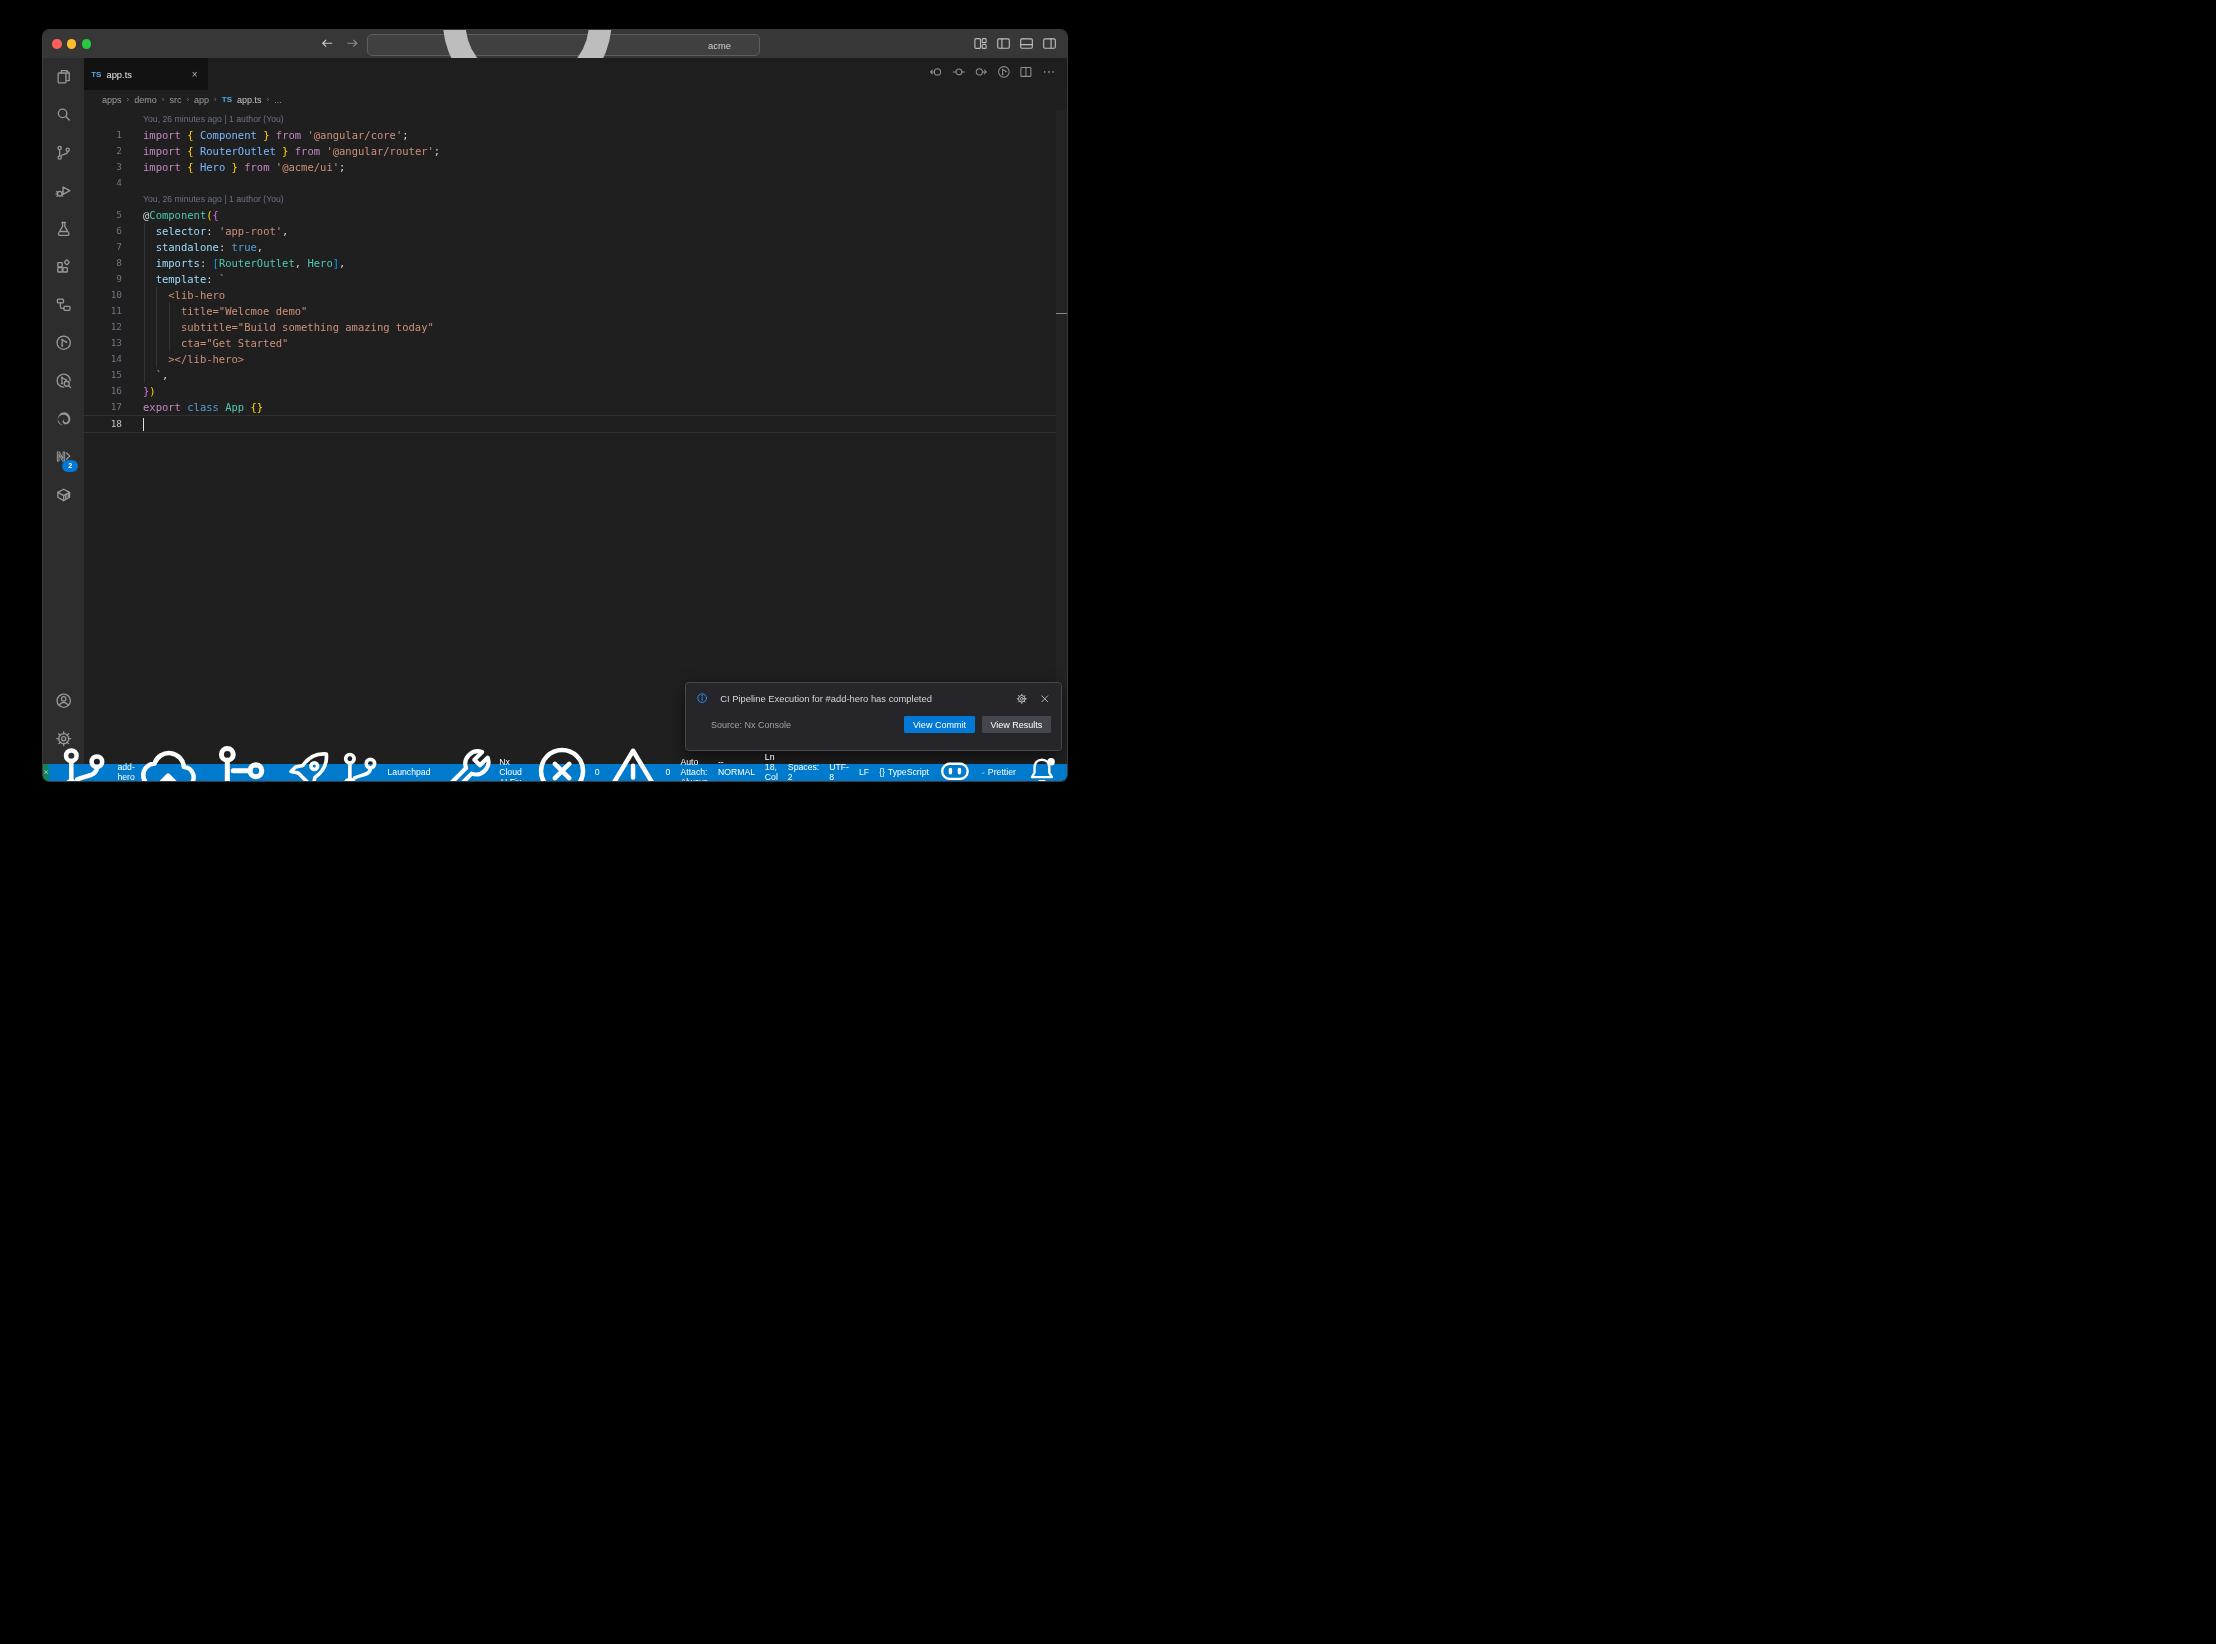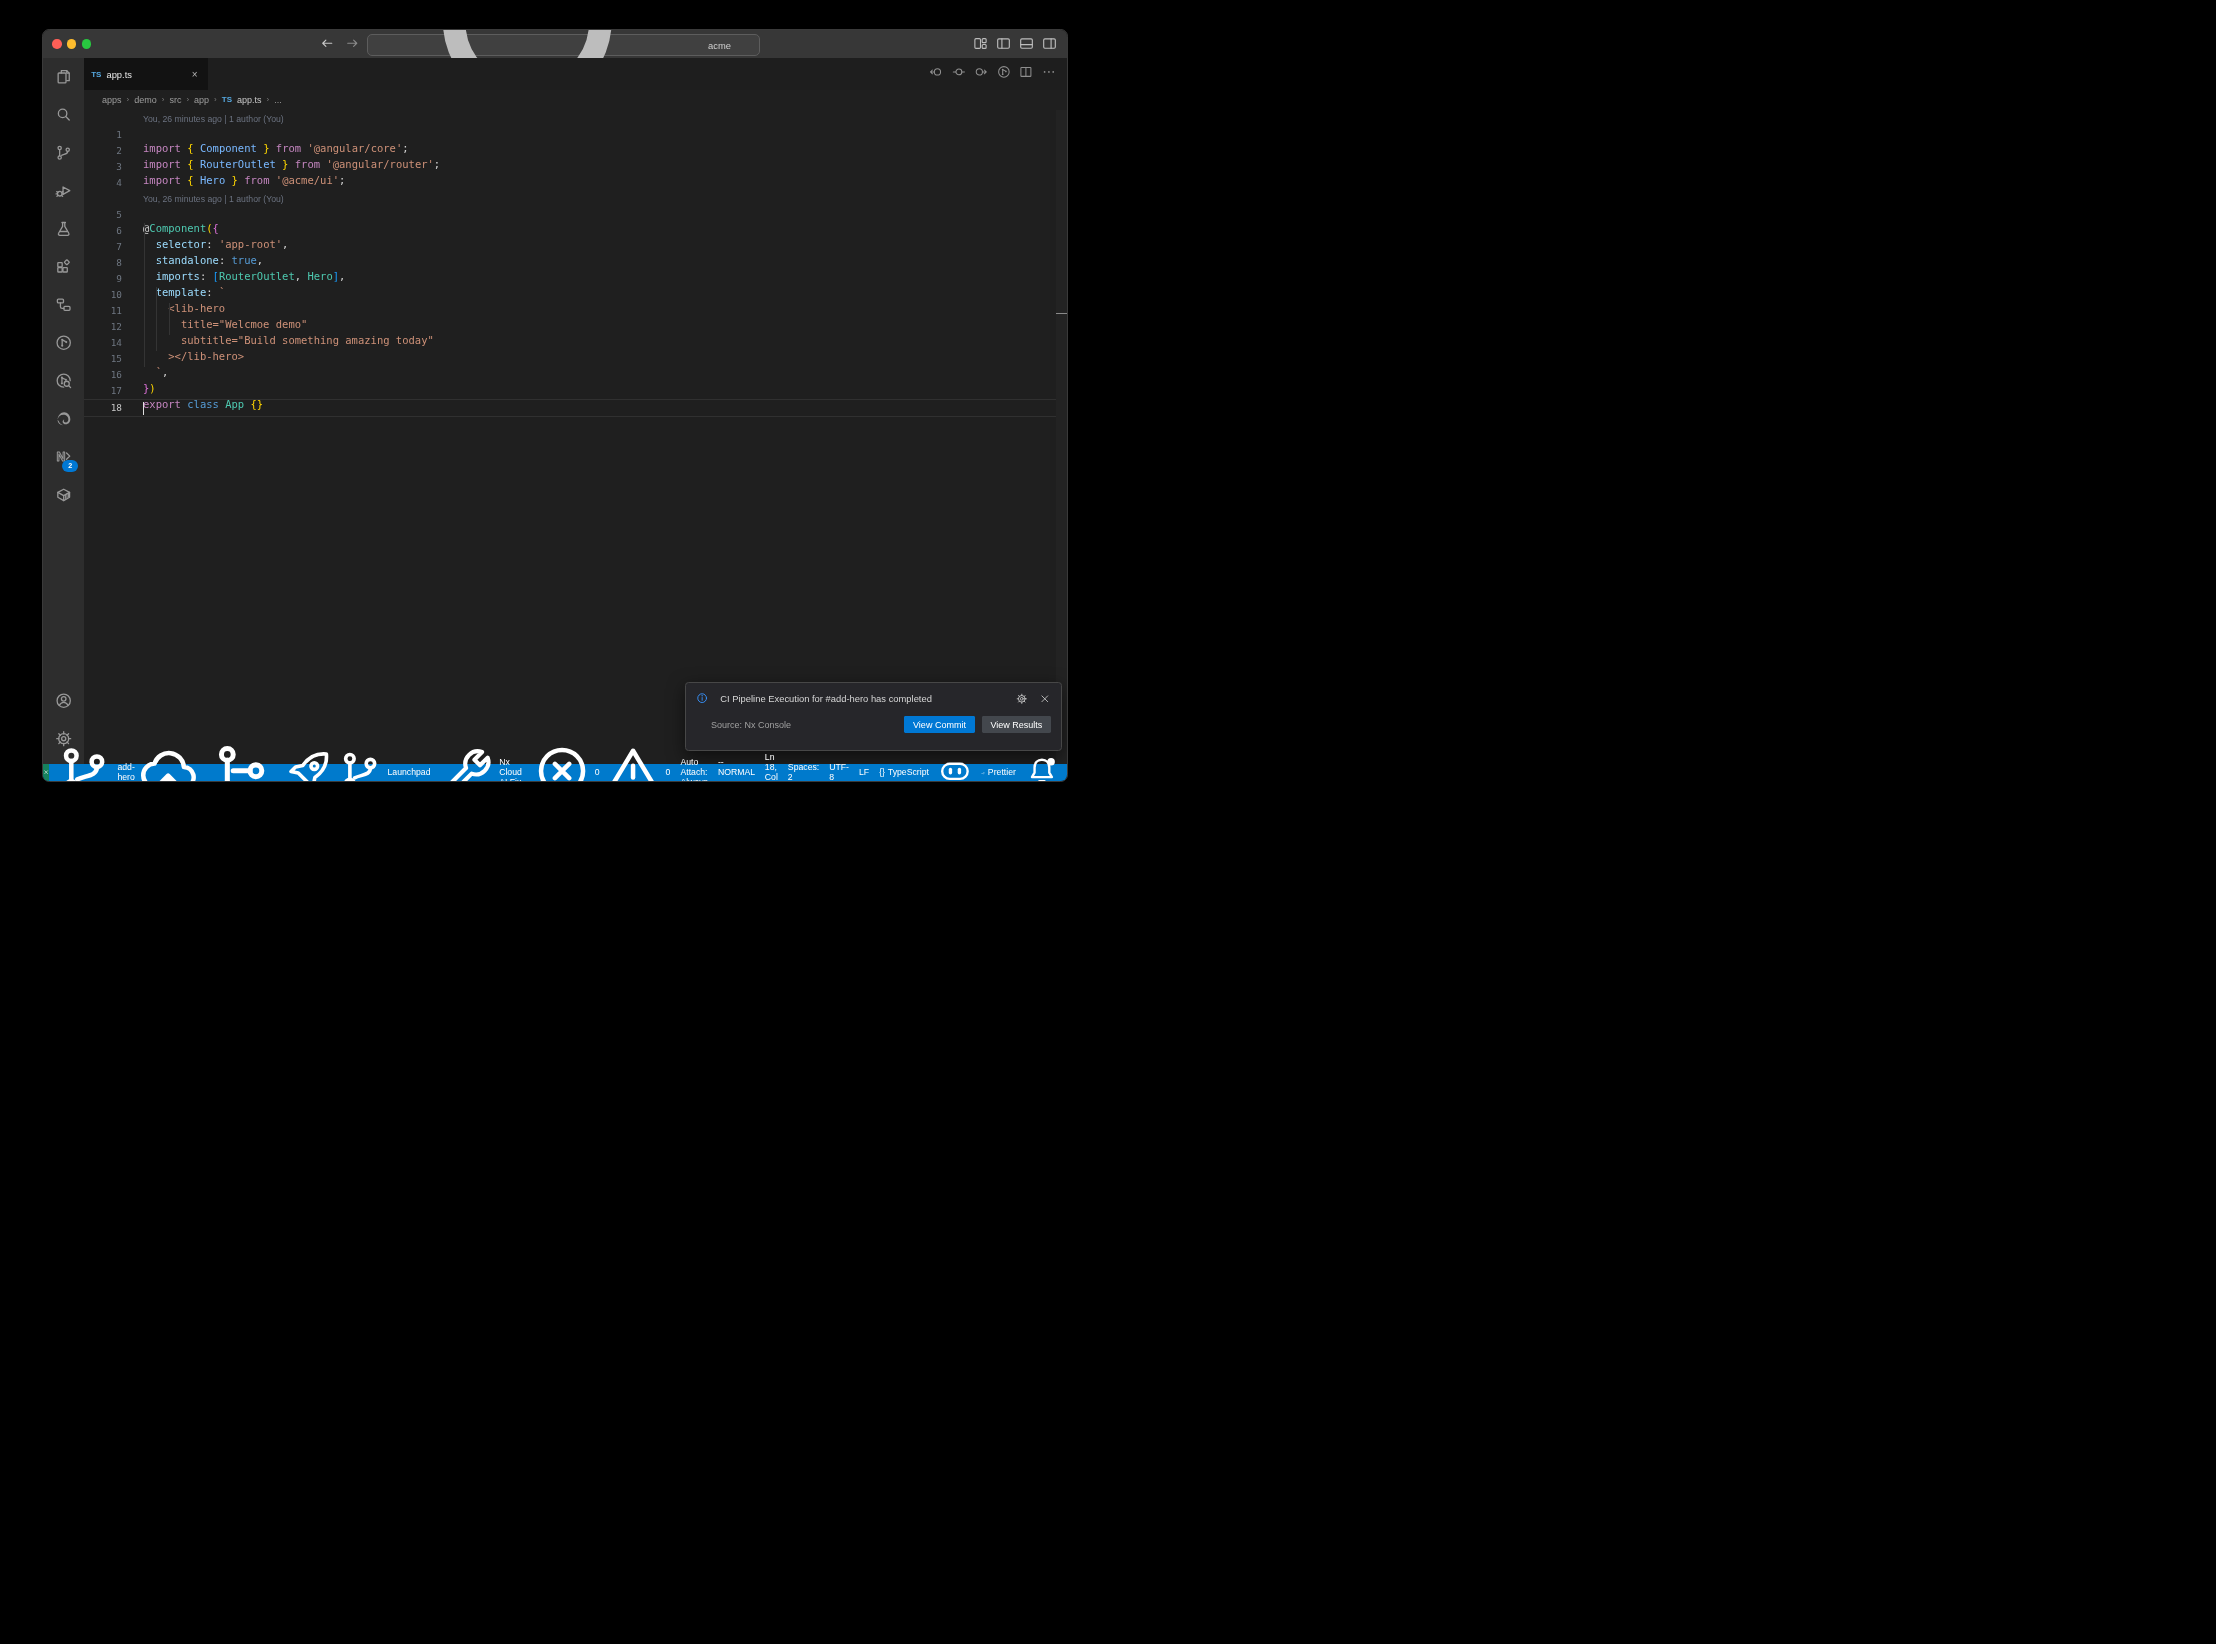--- a/index.html
+++ b/index.html
@@ -43,21 +43,21 @@
   #breadcrumbs{position:absolute;left:41px;top:60px;right:0;height:19.5px;background:#1f1f1f;display:flex;
     align-items:center;padding-left:18px;font-size:9px;color:#9d9d9d;gap:5px;}
   .bc-sep{color:#7a7a7a;font-size:8px;}
   
   #editor{position:absolute;left:41px;top:80px;right:0;bottom:17.4px;background:#1f1f1f;overflow:hidden;}
   #code-rows{position:absolute;left:0;top:1.4px;right:0;}
   .row{position:relative;height:16px;line-height:16px;white-space:pre;}
   .row .ln{position:absolute;left:0;top:0;width:38px;text-align:right;color:#6e7681;
     font-family:"DejaVu Sans Mono",monospace;font-size:9.4px;}
   .row.cur .ln{color:#c6c6c6;}
-  .row .code{position:absolute;left:59px;top:13px;font-family:"DejaVu Sans Mono",monospace;font-size:10.5px;}
+  .row .code{position:absolute;left:59px;top:0;font-family:"DejaVu Sans Mono",monospace;font-size:10.5px;}
   .row.blame{color:#6b7280;font-size:8.7px;padding-left:59px;font-family:"Liberation Sans",sans-serif;}
   .row.cur{border-top:0.7px solid rgba(255,255,255,.08);border-bottom:0.7px solid rgba(255,255,255,.08);padding-left:36px;}
   .guide{position:absolute;top:0;bottom:0;width:0.7px;background:#343434;}
   #cursor{position:absolute;width:1.4px;height:13px;background:#e0e0e0;}
   .kw{color:#C586C0}.ty{color:#4EC9B0}.id{color:#79B8FF}.pr{color:#9CDCFE}.st{color:#CE9178}
   .pu{color:#D4D4D4}.b1{color:#FFD700}.b2{color:#DA70D6}.b3{color:#179FFF}.ct{color:#569CD6}.cl{color:#569CD6}
   #scroll-deco{position:absolute;right:0;top:0;bottom:0;width:11px;background:#232323;}
   #scroll-marker{position:absolute;right:0;width:11px;height:1.4px;background:#8a8a8a;top:203px;}
   
   #statusbar{position:absolute;left:0;right:0;bottom:0;height:17.4px;background:var(--status-bg,#007ACC);
@@ -311,20 +311,21 @@
         <div class="row"><span class="ln">4</span><span class="code"></span></div>
         <div class="row blame">You, 26 minutes ago | 1 author (You)</div>
         <div class="row"><span class="ln">5</span><span class="code"><span class="pu">@</span><span class="ty">Component</span><span class="b1">(</span><span class="b2">{</span></span></div>
         <div class="row"><span class="ln">6</span><div class="guide" style="left: 60px;"></div><span class="code"><span class="pu">  </span><span class="pr">selector</span><span class="pu">: </span><span class="st">'app-root'</span><span class="pu">,</span></span></div>
         <div class="row"><span class="ln">7</span><div class="guide" style="left: 60px;"></div><span class="code"><span class="pu">  </span><span class="pr">standalone</span><span class="pu">: </span><span class="ct">true</span><span class="pu">,</span></span></div>
         <div class="row"><span class="ln">8</span><div class="guide" style="left: 60px;"></div><span class="code"><span class="pu">  </span><span class="pr">imports</span><span class="pu">: </span><span class="b3">[</span><span class="ty">RouterOutlet</span><span class="pu">, </span><span class="ty">Hero</span><span class="b3">]</span><span class="pu">,</span></span></div>
         <div class="row"><span class="ln">9</span><div class="guide" style="left: 60px;"></div><span class="code"><span class="pu">  </span><span class="pr">template</span><span class="pu">: </span><span class="st">`</span></span></div>
         <div class="row"><span class="ln">10</span><div class="guide" style="left: 60px;"></div><div class="guide" style="left: 72px;"></div><span class="code"><span class="st">    &lt;lib-hero</span></span></div>
         <div class="row"><span class="ln">11</span><div class="guide" style="left: 60px;"></div><div class="guide" style="left: 72px;"></div><div class="guide" style="left: 85px;"></div><span class="code"><span class="st">      title="Welcmoe demo"</span></span></div>
         <div class="row"><span class="ln">12</span><div class="guide" style="left: 60px;"></div><div class="guide" style="left: 72px;"></div><div class="guide" style="left: 85px;"></div><span class="code"><span class="st">      subtitle="Build something amazing today"</span></span></div>
+        <div class="row"><span class="ln">13</span><div class="guide" style="left: 60px;"></div><div class="guide" style="left: 72px;"></div><div class="guide" style="left: 85px;"></div><span class="code"><span class="st">      cta="Get Started"</span></span></div>
         <div class="row"><span class="ln">14</span><div class="guide" style="left: 60px;"></div><div class="guide" style="left: 72px;"></div><span class="code"><span class="st">    &gt;&lt;/lib-hero&gt;</span></span></div>
         <div class="row"><span class="ln">15</span><div class="guide" style="left: 60px;"></div><span class="code"><span class="st">  `</span><span class="pu">,</span></span></div>
         <div class="row"><span class="ln">16</span><span class="code"><span class="b2">}</span><span class="b1">)</span></span></div>
         <div class="row"><span class="ln">17</span><span class="code"><span class="kw">export</span><span class="pu"> </span><span class="cl">class</span><span class="pu"> </span><span class="ty">App</span><span class="pu"> </span><span class="b1">{}</span></span></div>
         <div class="row cur"><span class="ln">18</span><span class="code"></span><div id="cursor" style="left: 59px; top: 1.4px;"></div></div>
       </div>
     <div id="scroll-deco">
       <div id="scroll-marker"></div>
     </div>
   </div>

